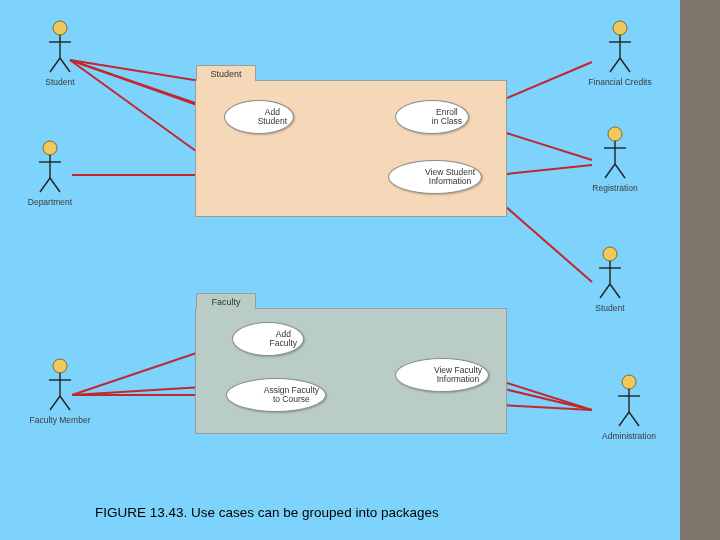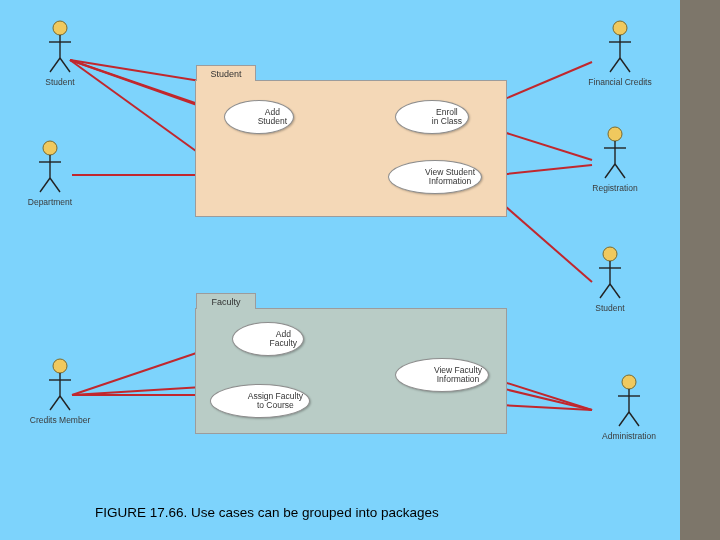--- a/index.html
+++ b/index.html
@@ -132,21 +132,21 @@
   <div class="usecase" style="left:395px; top:100px; width:74px; height:34px;">
       <span>Enroll<br>in Class</span>
     </div>
   <div class="usecase" style="left:388px; top:160px; width:94px; height:34px;">
       <span>View Student<br>Information</span>
     </div>
 
   <div class="usecase" style="left:232px; top:322px; width:72px; height:34px;">
       <span>Add<br>Faculty</span>
     </div>
-  <div class="usecase" style="left:210px; top:378px; width:100px; height:34px;margin-top:6px;">
+  <div class="usecase" style="left:226px; top:378px; width:100px; height:34px;">
       <span>Assign Faculty<br>to Course</span>
     </div>
   <div class="usecase" style="left:395px; top:358px; width:94px; height:34px;">
       <span>View Faculty<br>Information</span>
     </div>
 
   <div class="actor" style="left:30px; top:20px;">
     <svg class="stick" width="30" height="55">
       <circle cx="15" cy="8" r="7" fill="#f0c95e" stroke="#7a6a2e"></circle>
       <line x1="15" y1="15" x2="15" y2="38" stroke="#222" stroke-width="1.4"></line>
@@ -169,21 +169,21 @@
   </div>
 
   <div class="actor" style="left:22px; top:358px; width:76px;">
     <svg class="stick" width="30" height="55">
       <circle cx="15" cy="8" r="7" fill="#f0c95e" stroke="#7a6a2e"></circle>
       <line x1="15" y1="15" x2="15" y2="38" stroke="#222" stroke-width="1.4"></line>
       <line x1="4" y1="22" x2="26" y2="22" stroke="#222" stroke-width="1.4"></line>
       <line x1="15" y1="38" x2="5" y2="52" stroke="#222" stroke-width="1.4"></line>
       <line x1="15" y1="38" x2="25" y2="52" stroke="#222" stroke-width="1.4"></line>
     </svg>
-    <div class="label">Credits Member</div>
+    <div class="label">Faculty Member</div>
   </div>
 
   <div class="actor" style="left:580px; top:20px; width:80px;">
     <svg class="stick" width="30" height="55">
       <circle cx="15" cy="8" r="7" fill="#f0c95e" stroke="#7a6a2e"></circle>
       <line x1="15" y1="15" x2="15" y2="38" stroke="#222" stroke-width="1.4"></line>
       <line x1="4" y1="22" x2="26" y2="22" stroke="#222" stroke-width="1.4"></line>
       <line x1="15" y1="38" x2="5" y2="52" stroke="#222" stroke-width="1.4"></line>
       <line x1="15" y1="38" x2="25" y2="52" stroke="#222" stroke-width="1.4"></line>
     </svg>
@@ -216,16 +216,16 @@
     <svg class="stick" width="30" height="55">
       <circle cx="15" cy="8" r="7" fill="#f0c95e" stroke="#7a6a2e"></circle>
       <line x1="15" y1="15" x2="15" y2="38" stroke="#222" stroke-width="1.4"></line>
       <line x1="4" y1="22" x2="26" y2="22" stroke="#222" stroke-width="1.4"></line>
       <line x1="15" y1="38" x2="5" y2="52" stroke="#222" stroke-width="1.4"></line>
       <line x1="15" y1="38" x2="25" y2="52" stroke="#222" stroke-width="1.4"></line>
     </svg>
     <div class="label">Administration</div>
   </div>
 
-  <div class="caption">FIGURE 17.66. Use cases can be grouped into packages</div>
+  <div class="caption">FIGURE 13.43. Use cases can be grouped into packages</div>
 </div>
 
 <div class="side"></div>
 
 </body></html>

